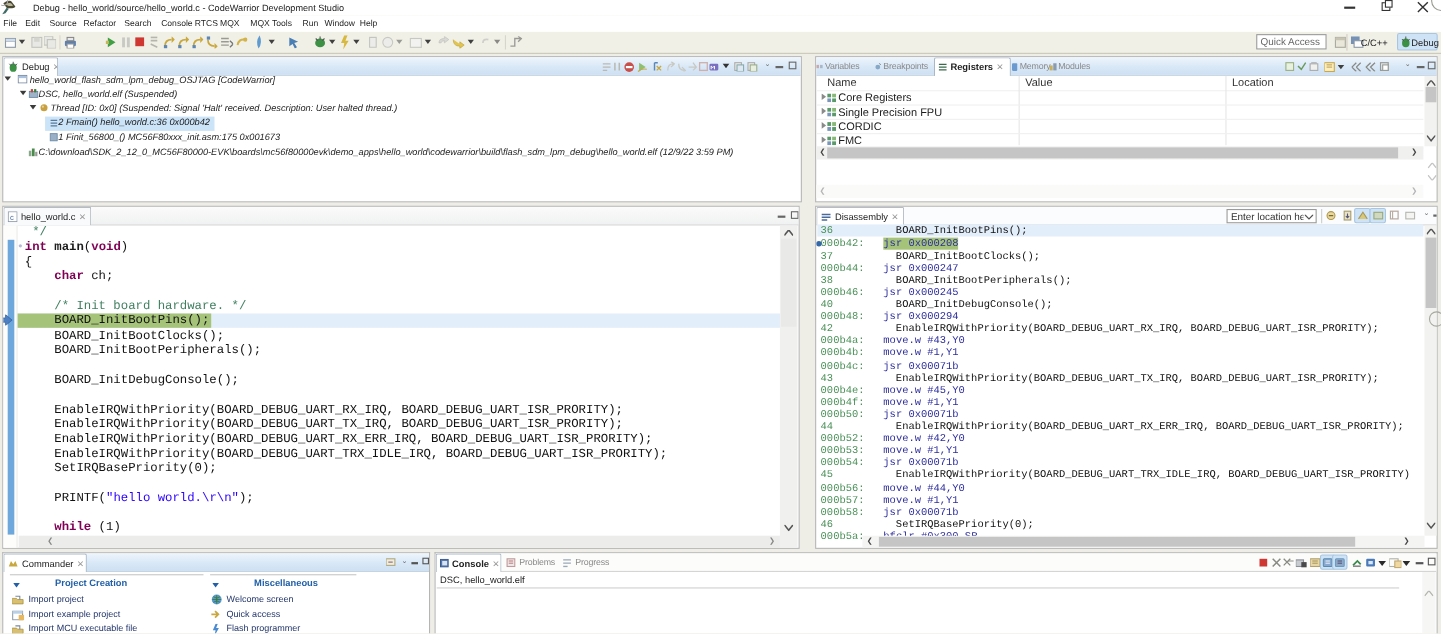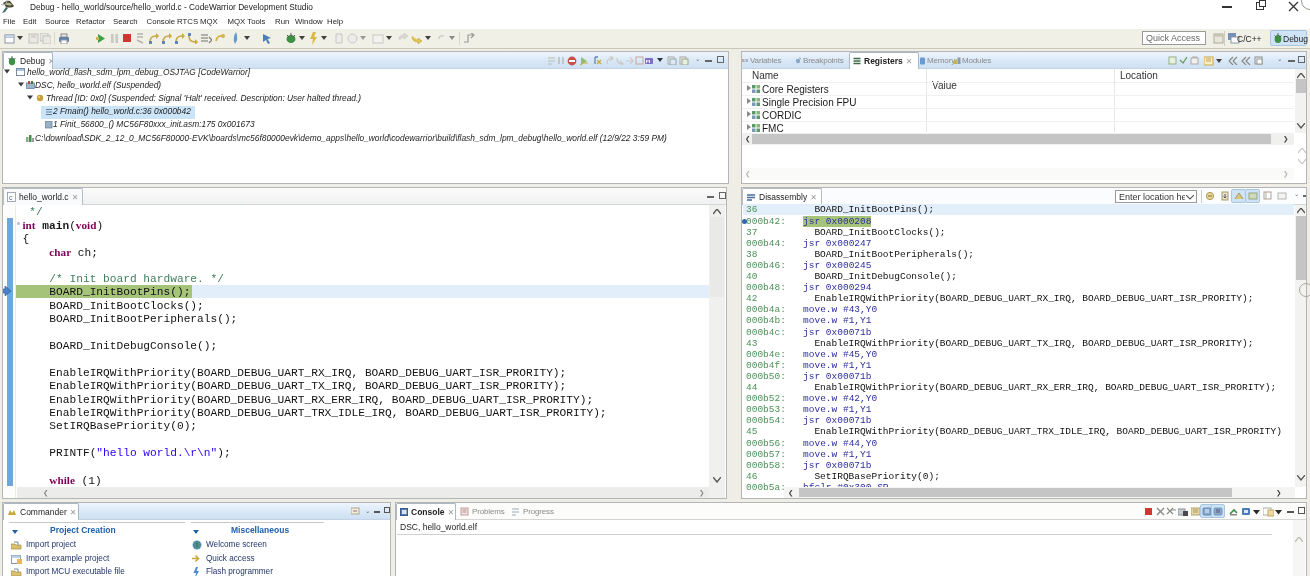--- a/index.html
+++ b/index.html
@@ -9,21 +9,21 @@
 #menubar{left:0;top:14px;width:1310px;height:15px;background:#fff;}
 .mi{position:absolute;top:3px;font-size:7.8px;color:#1f1f1f;}
 #toolbar{left:0;top:29px;width:1310px;height:20px;background:#f1f0e7;border-bottom:1px solid #c9c7ba;}
 .panel{position:absolute;background:#fff;border:1px solid #b5b5b5;overflow:hidden;}
 .tabbar{position:absolute;left:0;top:0;right:0;height:17px;background:linear-gradient(180deg,#eef5fc 0%,#d9e8f7 55%,#cde0f2 100%);border-bottom:1px solid #c5d4e4;}
 .tabbar.lite{background:linear-gradient(180deg,#fbfbfa 0%,#f0f1f2 100%);border-bottom:1px solid #d5d5d5;}
 .tab-act{position:absolute;top:0;height:17px;background:#fff;border:1px solid #a9b7c6;border-bottom:none;border-radius:2px 2px 0 0;display:flex;align-items:center;padding:0 3px;font-size:8.5px;color:#222;white-space:nowrap;overflow:hidden;}
 .tab-in{position:absolute;top:0;height:17px;display:flex;align-items:center;padding:0 2px;font-size:8px;letter-spacing:-0.15px;color:#8a8a8a;white-space:nowrap;}
 .tx{color:#9a9a9a;font-size:8px;margin-left:3px;letter-spacing:-1px;}
 .ticon{display:inline-block;margin-right:3px;flex-shrink:0;}
-.k{color:#7f0055;font-weight:bold;font-family:Liberation Serif, serif;}
+.k{color:#7f0055;font-weight:bold;}
 .cm{color:#3f7f5f;}
 .st{color:#2a00ff;}
 .bb{font-weight:bold;color:#1a1a1a;}
 .cl{position:absolute;left:19.5px;white-space:pre;font-family:"Liberation Mono",monospace;font-size:11.2px;line-height:13.4px;color:#111;}
 .dl{position:absolute;left:4px;white-space:pre;font-family:"Liberation Mono",monospace;font-size:9.5px;line-height:11px;color:#111;}
 .gn{color:#4a9158;}
 .nv{color:#2e2e9e;}
 .icn{position:absolute;display:inline-block;line-height:0;}
 .icn svg{display:block;}
 .sb-h{position:absolute;background:#f0f0ef;}
@@ -478,21 +478,21 @@
     <span class="icn" style="left:512px;top:4px">
       <svg width="9" height="9">
         <rect x="1" y="1" width="7" height="7" fill="none" stroke="#9a9a94" stroke-width="1.1"></rect>
         <rect x="3" y="3" width="5" height="5" fill="#fff" stroke="#9a9a94"></rect>
       </svg>
     </span>
     <span class="arr" style="left:535px;top:3px;color:#666">⌄</span>
     <div class="abs" style="left:546px;top:8px;width:7px;height:1.5px;background:#666"></div>
     <div class="abs" style="left:556px;top:4px;width:7px;height:7px;border:1.2px solid #666"></div>
     <div class="hdr" style="left:10px;top:18px">Name</div>
-    <div class="hdr" style="left:190px;top:28px">Value</div>
+    <div class="hdr" style="left:190px;top:18px">Value</div>
     <div class="hdr" style="left:378px;top:18px">Location</div>
     <div class="rowline" style="left:0px;top:29.5px;width:552px"></div>
     <div class="colline" style="left:184px;top:17px;height:63px"></div>
     <div class="colline" style="left:372px;top:17px;height:63px"></div>
     <svg class="abs" style="left:4px;top:32.5px" width="6" height="7">
       <path d="M1 0 L5 3 L1 6 Z" fill="#8a8a8a"></path>
     </svg>
     <svg class="abs" style="left:10px;top:32.5px" width="8" height="8">
       <rect x="0" y="0" width="3.5" height="3.5" fill="#5a9a6a"></rect>
       <rect x="4.5" y="0" width="3.5" height="3.5" fill="#88b878"></rect>

